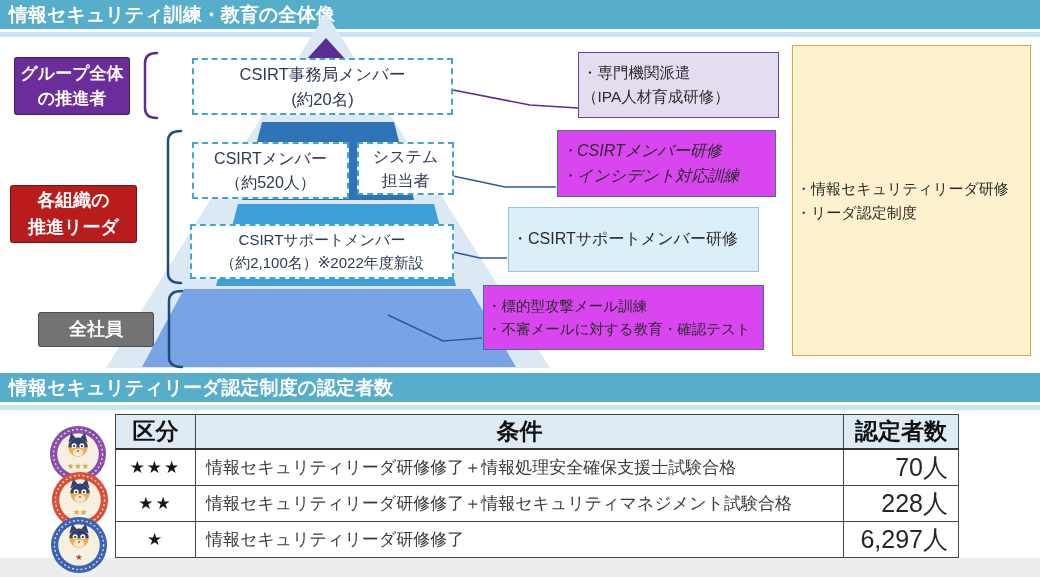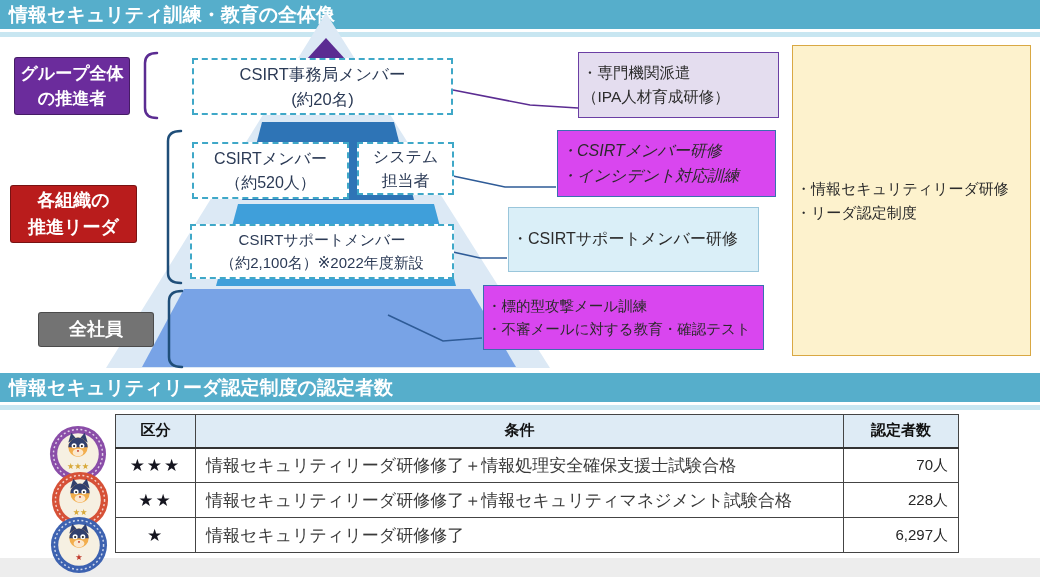--- a/index.html
+++ b/index.html
@@ -22,26 +22,26 @@
         justify-content:center;color:#2b2b2b;line-height:1.55;padding-left:3px;}
   .rbox-expert{left:578px;top:52px;width:201px;height:66px;background:#E4DDEF;border:1.5px solid #6B3FA4;font-size:15.5px;}
   .rbox-member{left:557px;top:130px;width:219px;height:67px;background:#d946ef;border:1.5px solid #3A6FB0;font-size:16px;font-style:italic;}
   .rbox-support{left:508px;top:207px;width:251px;height:65px;background:#DAEFF8;border:1.5px solid #9AC6DB;font-size:16px;}
   .rbox-all{left:483px;top:285px;width:281px;height:65px;background:#d946ef;border:1.5px solid #3A6FB0;font-size:14.5px;}
   .rbox-leader{left:792px;top:45px;width:239px;height:311px;background:#FDF2CD;border:1.5px solid #D9A843;font-size:15px;}
   .cert-table{position:absolute;left:115px;top:414px;z-index:2;border-collapse:collapse;
               background:#fff;table-layout:fixed;}
   .cert-table th,.cert-table td{border:1px solid #444;box-sizing:border-box;}
   .cert-table{border:1.5px solid #333;}
-  .cert-table th{height:33px;background:#DEEBF5;font-size:15px;color:#111;text-align:center;
+  .cert-table th{height:33px;background:#DEEBF5;font-size:23px;color:#111;text-align:center;
                  border-bottom:2px solid #333;}
   .cert-table td{height:35px;}
   td.rank{text-align:center;font-size:17px;letter-spacing:2px;color:#15151f;}
   td.cond{text-align:left;padding-left:10px;font-size:17px;color:#3a3a3a;}
-  td.count{text-align:right;padding-right:10px;font-size:15px;color:#262626;}
+  td.count{text-align:right;padding-right:10px;font-size:25px;color:#262626;}
   .badge{position:absolute;z-index:3;}
   .bottom-strip{position:absolute;left:0;top:558px;width:1040px;height:19px;background:#EDEDED;z-index:0;}
   .line{white-space:nowrap;}
 </style>
 </head>
 <body>
 
 <div class="canvas">
 
   <div class="bar" style="top:0">

